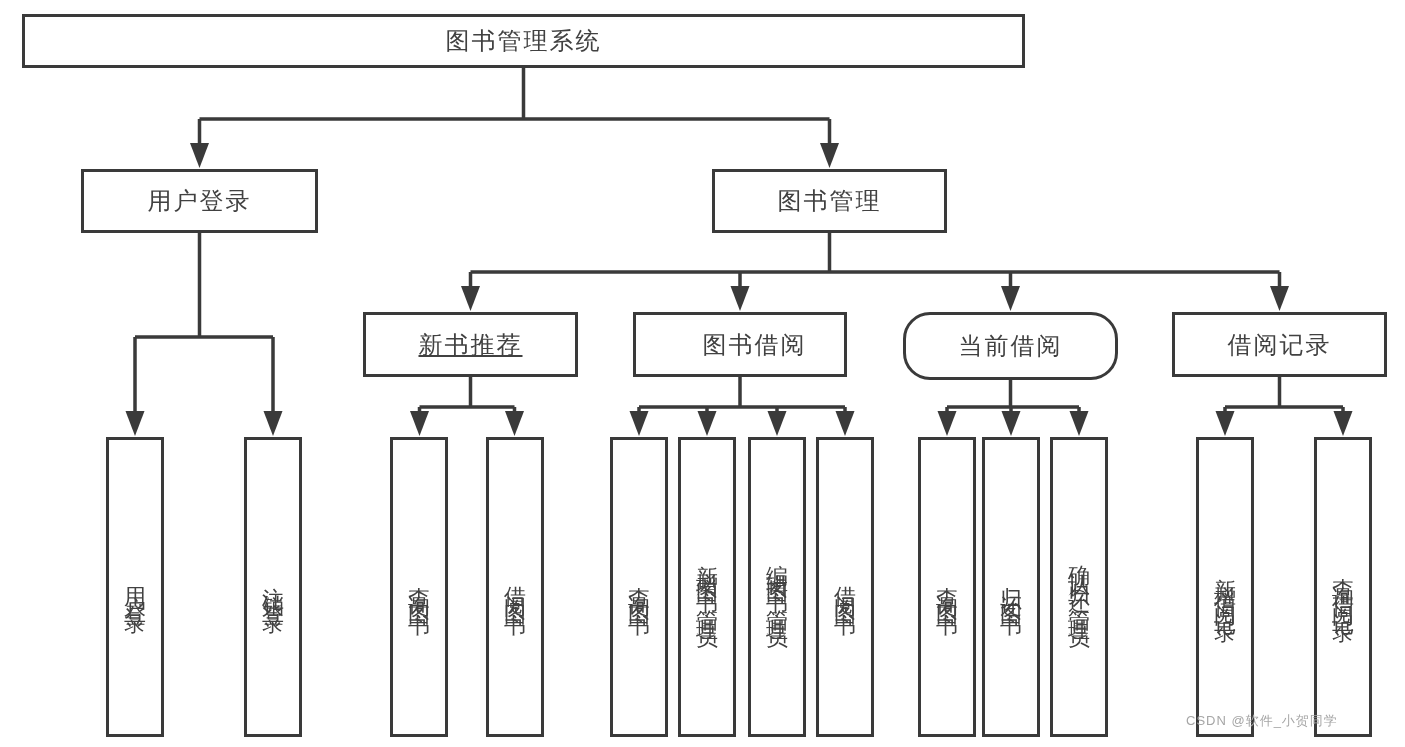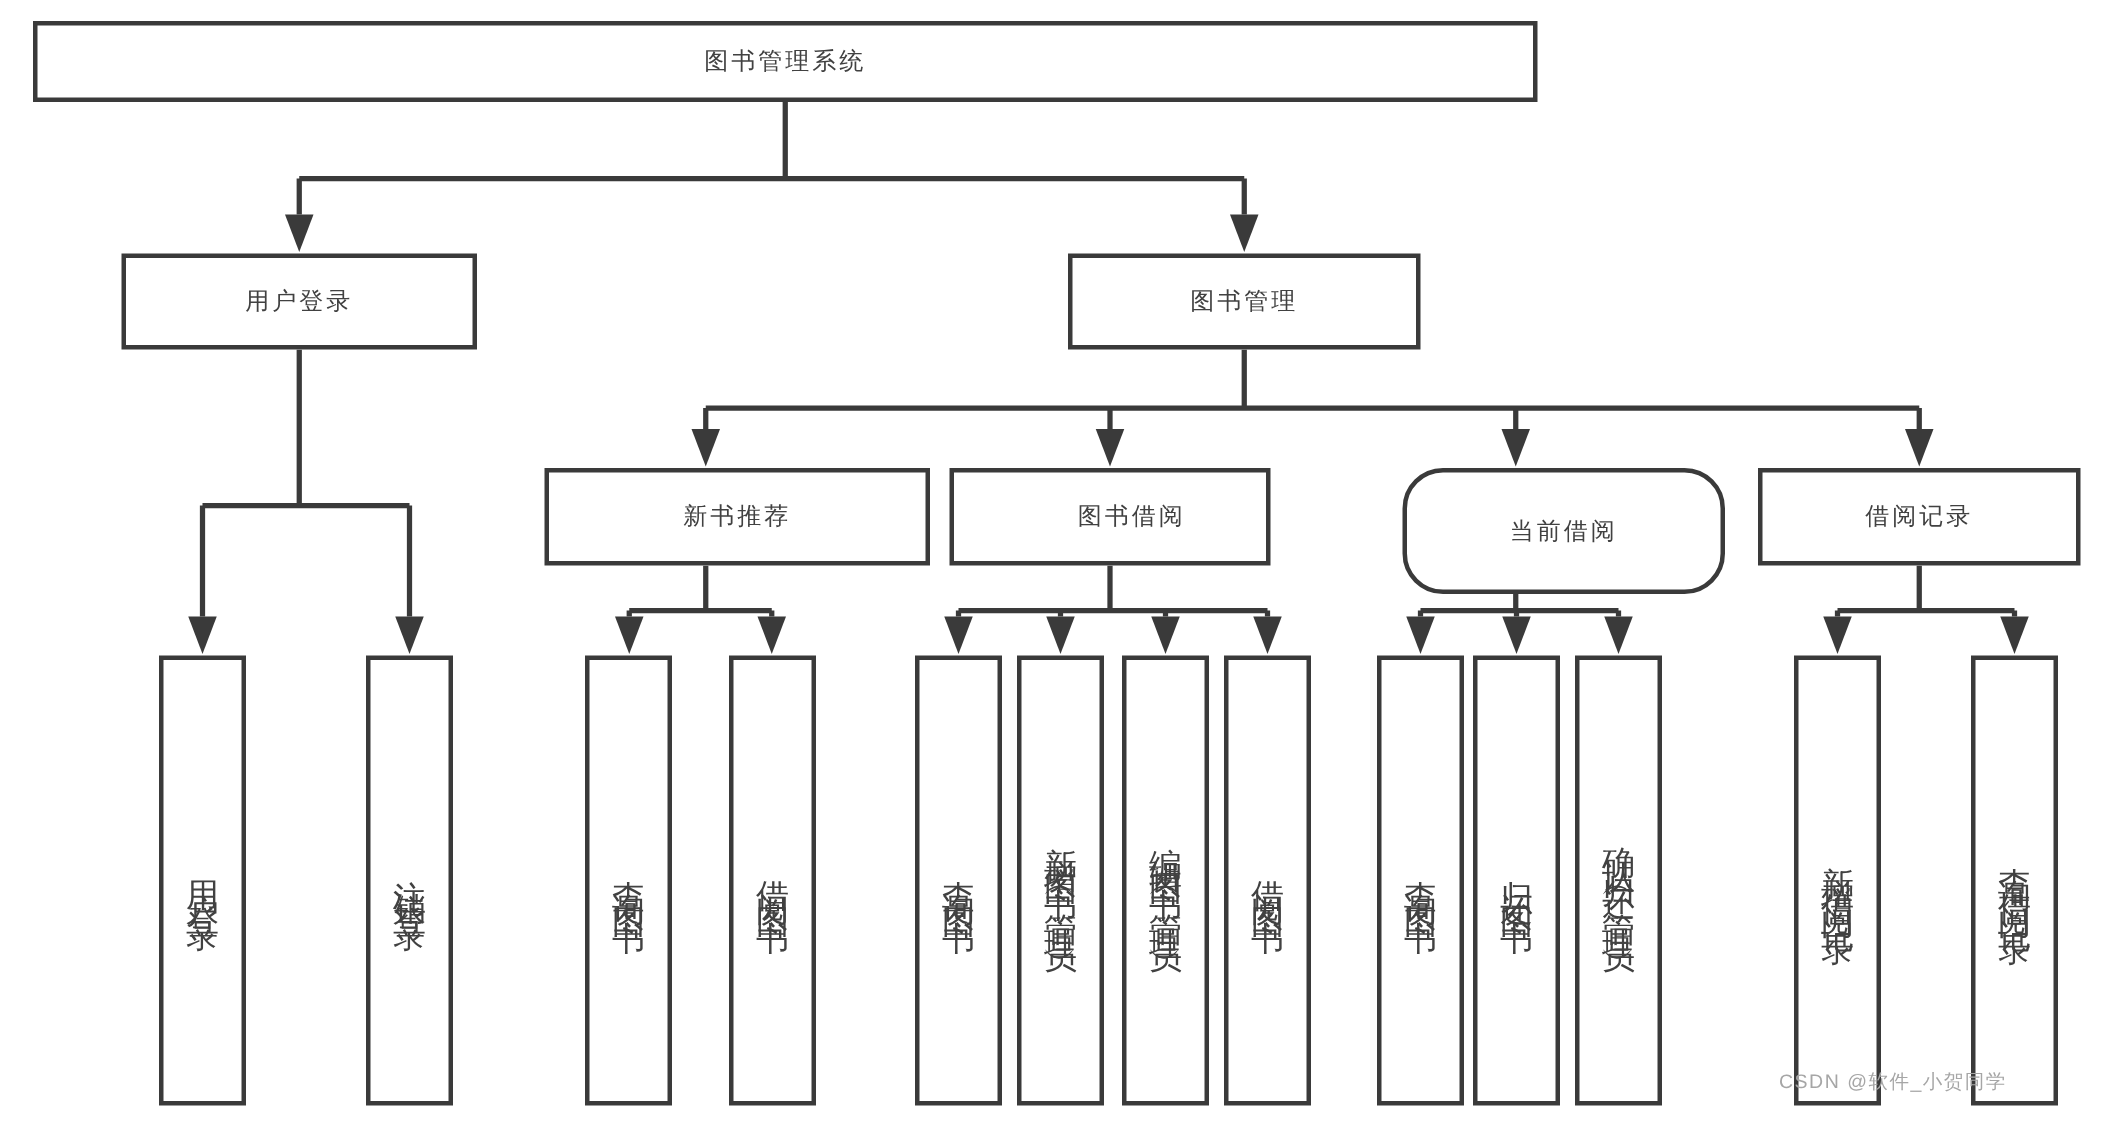--- a/index.html
+++ b/index.html
@@ -12,38 +12,38 @@
   }
   #wires { position:absolute; left:0; top:0; width:1405px; height:747px; }
   .node {
     position:absolute;
     box-sizing:border-box;
     background:#ffffff;
     border:3px solid #3a3a3a;
     display:flex; align-items:center; justify-content:center;
     color:#414141;
   }
-  .hnode span { font-size:16px; letter-spacing:2px; white-space:nowrap; }
+  .hnode span { font-size:24px; letter-spacing:2px; white-space:nowrap; }
   .vnode span {
     writing-mode:vertical-rl;
     text-orientation:mixed;
     font-size:22px;
     letter-spacing:9px;
     line-height:1;
     white-space:nowrap;
   }
   
   .n-root { left:22px;  top:14px;  width:1003px; height:54px; }
   
   .n-login { left:81px;  top:169px; width:237px; height:64px; }
   .n-mgmt  { left:712px; top:169px; width:235px; height:64px; }
   
-  .n-rec { left:363px;  top:312px; width:257px; height:65px; }
+  .n-rec { left:363px;  top:312px; width:215px; height:65px;text-decoration:underline; }
   .n-bor { left:633px;  top:312px; width:214px; height:65px;padding-left:29px; }
-  .n-cur { left:935px;  top:312px; width:215px; height:84px;border-radius:27px; }
+  .n-cur { left:903px;  top:312px; width:215px; height:68px;border-radius:27px; }
   .n-rcd { left:1172px; top:312px; width:215px; height:65px; }
   
   .leaf { top:437px; width:58px; height:300px; }
   .lf-a1 { left:106px; }
   .lf-a2 { left:244px; }
   .lf-b1 { left:390px; }
   .lf-b2 { left:486px; }
   .lf-c1 { left:610px; }
   .lf-c2 { left:678px; }
   .lf-c3 { left:748px; }

